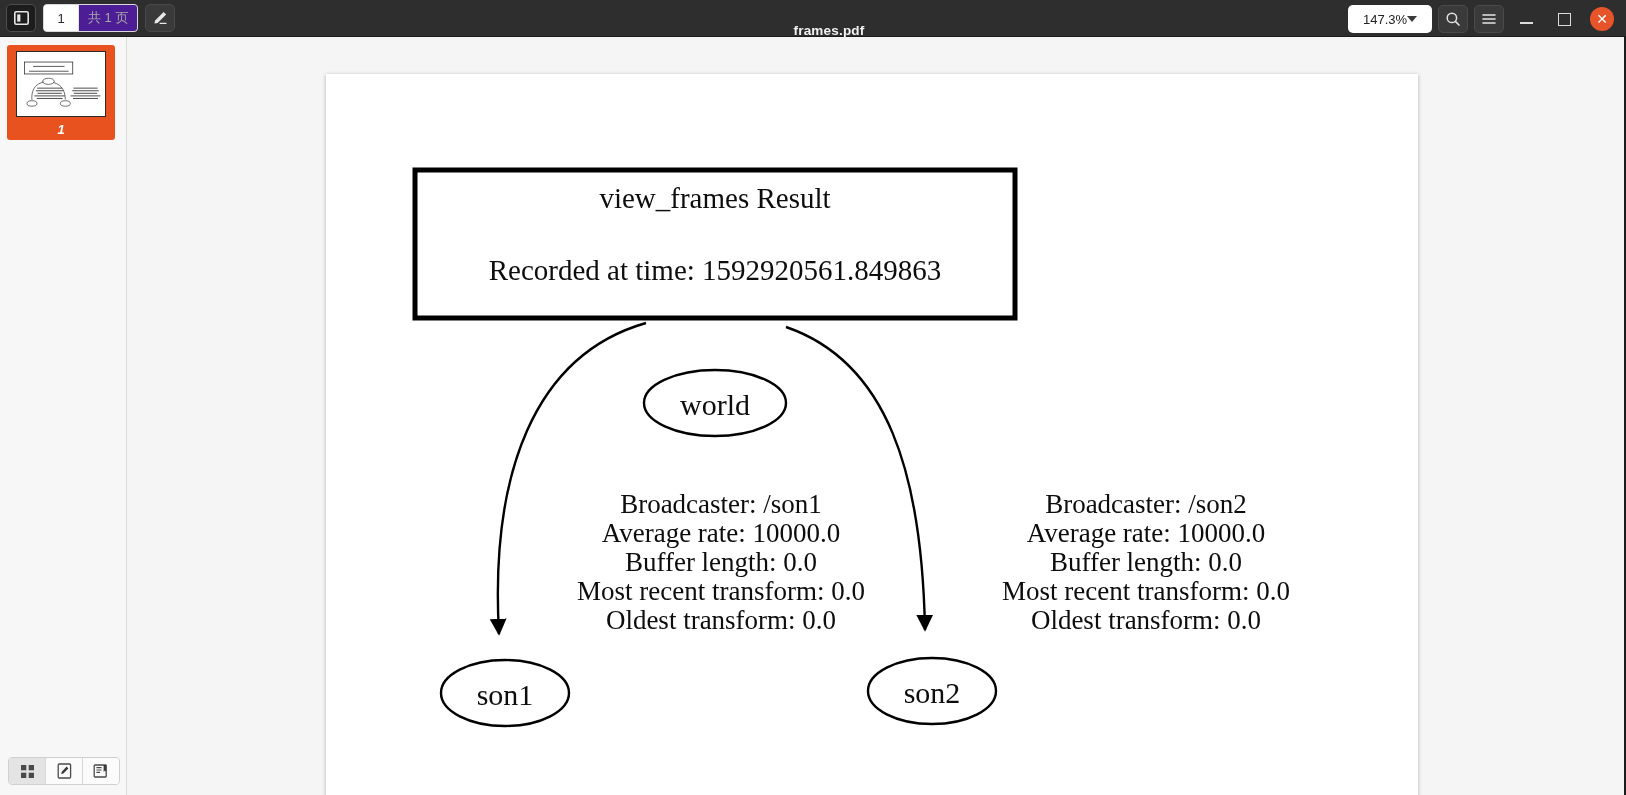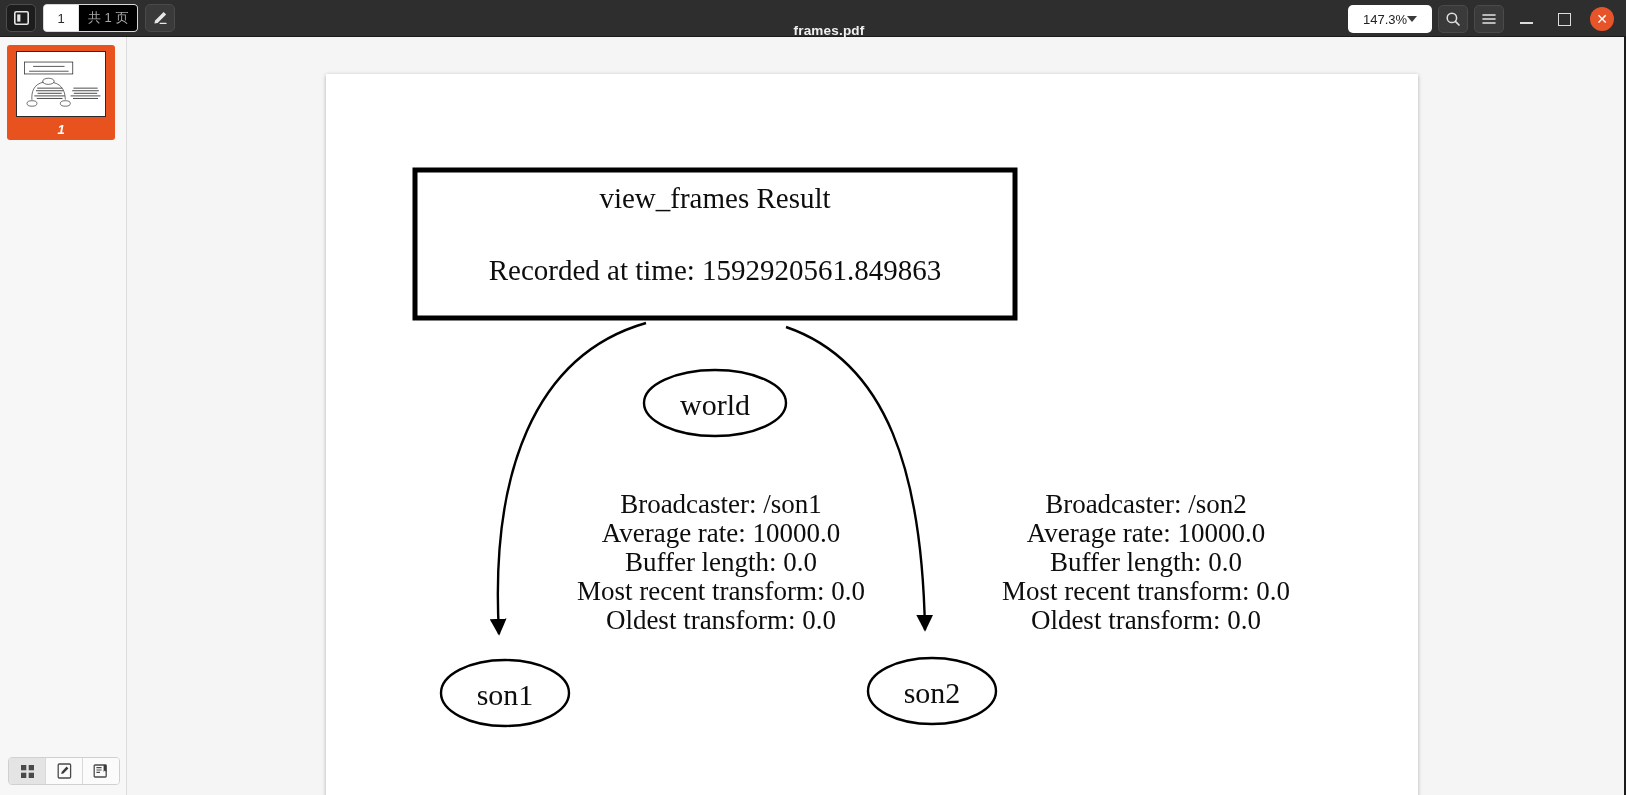--- a/index.html
+++ b/index.html
@@ -68,21 +68,21 @@
     color: #2b2b2b;
     background: #ffffff;
     border-right: 1px solid #e2e2e2;
   }
   .pagebox .total {
     padding: 0 9px;
     display: flex;
     align-items: center;
     font-size: 13px;
     color: #a7a7a7;
-    background: #000000;
+    background: #4c1d95;
     white-space: nowrap;
   }
   .tb-title {
     position: absolute;
     left: 16px; top: 0;
     width: 1626px; height: 37px;
     display: flex;
     align-items: center;
     justify-content: center;
     color: #f0f0f0;

